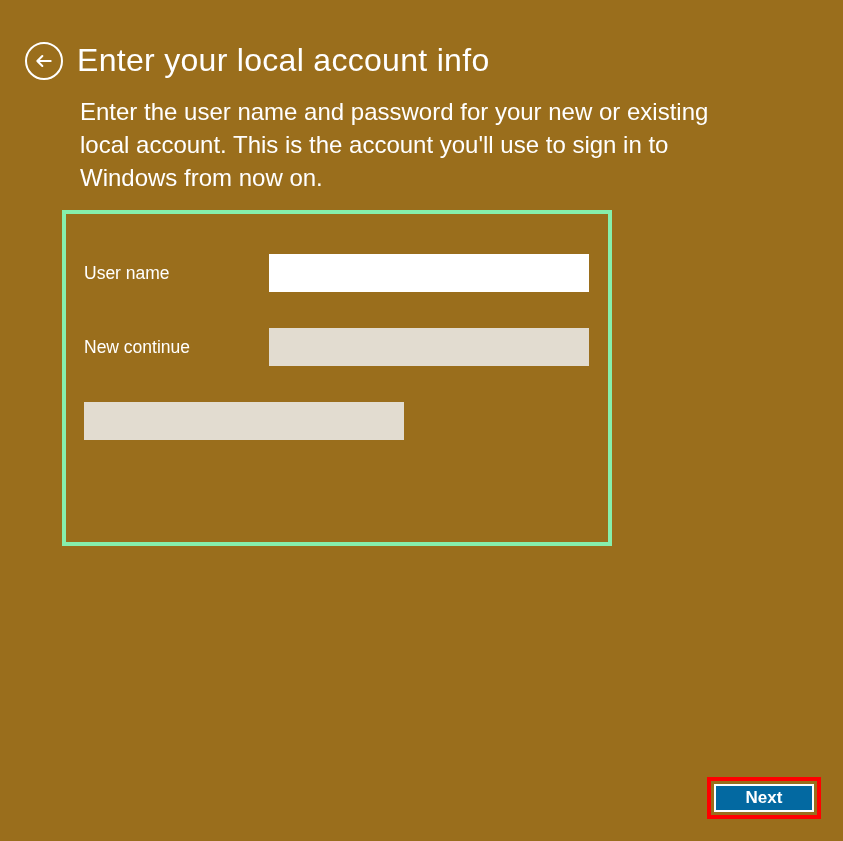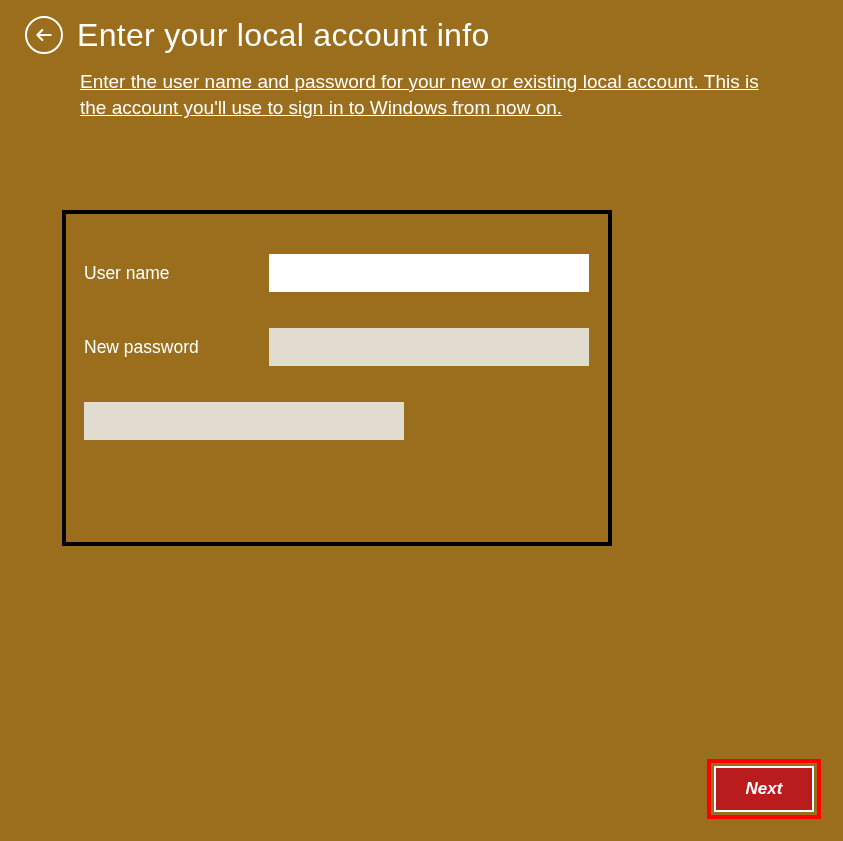--- a/index.html
+++ b/index.html
@@ -11,22 +11,21 @@
       width: 843px;
       height: 841px;
       background-color: #9a6e1c;
       font-family: "Segoe UI", Arial, sans-serif;
       color: #ffffff;
       position: relative;
       overflow: hidden;
     }
     .header {
       display: flex;
-      align-items: center;
-      padding: 16px 25px 0 25px;
+      padding: 42px 25px 0 25px;
     }
     .back-button {
       width: 38px;
       height: 38px;
       border: 2.5px solid #ffffff;
       border-radius: 50%;
       display: flex;
       align-items: center;
       justify-content: center;
       cursor: pointer;
@@ -37,36 +36,35 @@
       height: 20px;
     }
     .page-title {
       font-size: 32px;
       font-weight: 300;
       margin-left: 14px;
       letter-spacing: 0.3px;
     }
     .description {
       padding: 15px 30px 0 80px;
-      font-size: 19px;
+      font-size: 24px;
       font-weight: 400;
       line-height: 1.38;
       max-width: 790px;
-      text-decoration: underline;
     }
     .description p {
       margin-bottom: 20px;
     }
     .form-area {
       position: absolute;
       left: 62px;
       top: 210px;
       width: 550px;
       height: 336px;
-      border: 4px solid #000000;
+      border: 4px solid #86efac;
       padding: 40px 18px 34px 18px;
     }
     .form-row {
       display: flex;
       align-items: center;
       height: 38px;
       margin-bottom: 36px;
     }
     .form-label {
       width: 185px;
@@ -106,25 +104,24 @@
       color: #ffffff;
       font-size: 17px;
       font-weight: 400;
       cursor: pointer;
       display: flex;
       align-items: center;
       justify-content: center;
       font-family: inherit;
     }
     .btn-next {
-      background-color: #b91c1c;
+      background-color: #0369a1;
       font-weight: 600;
       width: 100px;
-      height: 46px;
-      font-style: italic;
+      height: 28px;
     }
   </style>
 </head>
 <body>
 
 <div class="header">
   <div class="back-button">
     <svg viewBox="0 0 24 24">
       <path d="M20 12H4M10 6l-6 6 6 6" stroke="#ffffff" stroke-width="2.5" fill="none" stroke-linecap="round" stroke-linejoin="round"></path>
     </svg>
@@ -135,21 +132,21 @@
 <div class="description">
   <p>Enter the user name and password for your new or existing local account. This is the account you'll use to sign in to Windows from now on.</p>
 </div>
 
 <div class="form-area">
   <div class="form-row">
     <div class="form-label">User name</div>
     <input type="text" class="form-input input-username" value="" style="">
   </div>
   <div class="form-row">
-    <div class="form-label">New password</div>
+    <div class="form-label">New continue</div>
     <input type="password" class="form-input input-muted" value="" style="">
   </div>
   <div class="form-row">
     <input type="text" class="form-input input-muted" value="" style="">
   </div>
 </div>
 
 <div class="footer">
   <div class="btn-next-wrapper">
     <button class="btn btn-next">Next</button>

